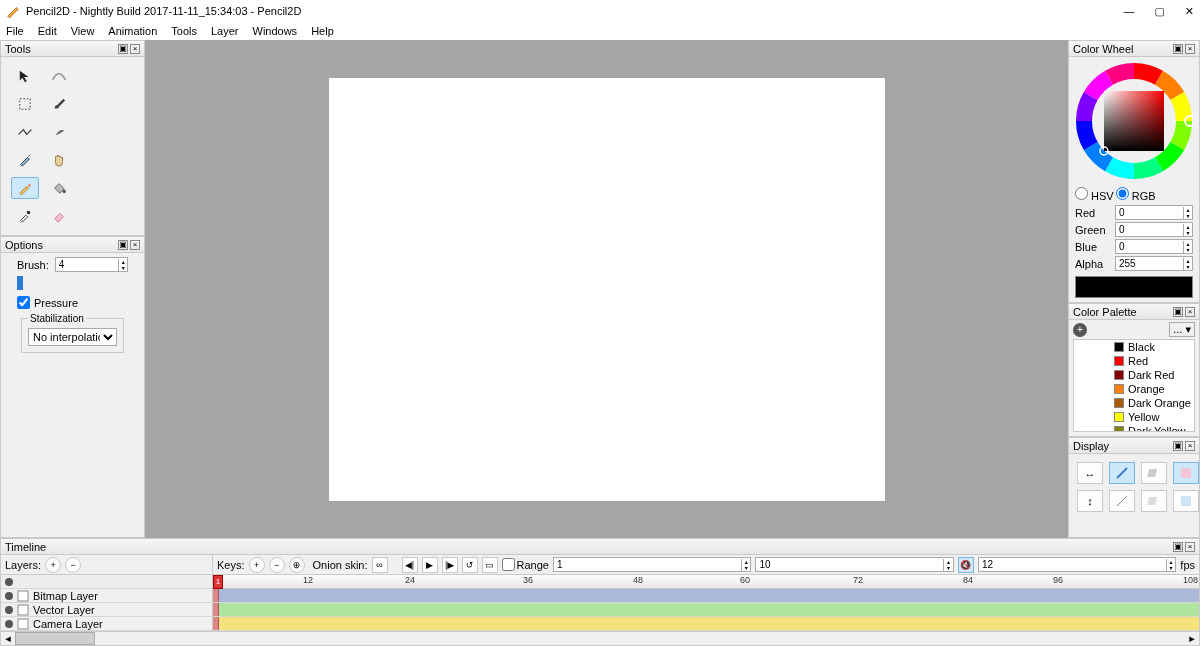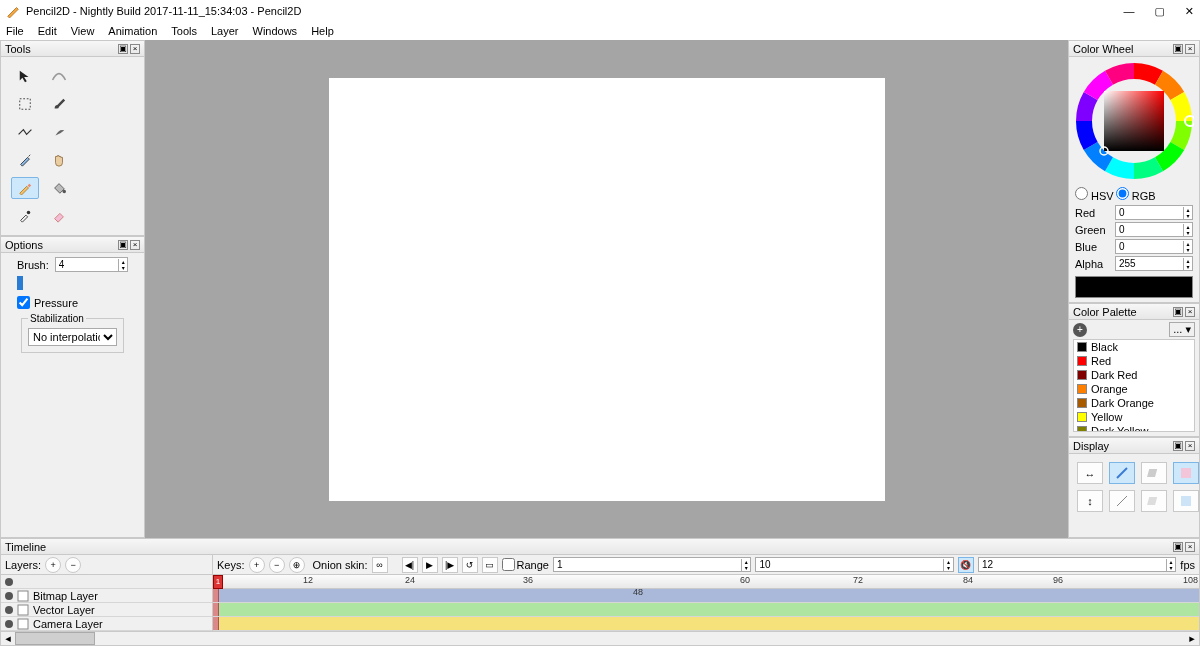--- a/index.html
+++ b/index.html
@@ -27,21 +27,21 @@
 .mode-row { display: flex; gap: 2px; padding: 2px 6px; }
 .slider-row { display: flex; align-items: center; padding: 1px 6px; gap: 4px; }
 .slider-row label { width: 36px; }
 .spin { flex: 1; height: 15px; border: 1px solid #aaa; background: #fff; display: flex; align-items: center; }
 .spin input { border: none; width: 100%; padding: 0 3px; font-size: 10px; outline: none; }
 .spin .spinners { width: 10px; display: flex; flex-direction: column; }
 .spin .spinners span { height: 6px; font-size: 6px; line-height: 6px; text-align: center; border-left: 1px solid #aaa; cursor: pointer; }
 .color-preview { margin: 4px 6px; height: 22px; background: #000; border: 1px solid #888; }
 .palette-toolbar { display: flex; align-items: center; padding: 2px 4px; }
 .palette-toolbar .spacer { flex: 1; }
-.palette-list { margin: 0 4px 4px 4px; border: 1px solid #c9c9c9; background: #fff; height: 93px; overflow-y: scroll; }
+.palette-list { margin: 0 4px 4px 4px; border: 1px solid #c9c9c9; background: #fff; height: 93px; overflow-y: scroll; padding-left: 37px; }
 .palette-item { display: flex; align-items: center; gap: 4px; padding: 1px 3px; cursor: pointer; }
 .palette-item .sw { width: 10px; height: 10px; border: 1px solid #888; }
 .display-grid { display: grid; grid-template-columns: repeat(4, 26px); gap: 6px; padding: 8px; }
 .disp-btn { width: 26px; height: 22px; border: 1px solid #c9c9c9; background: #fdfdfd; display: flex; align-items: center; justify-content: center; cursor: pointer; }
 .disp-btn.active { background: #cde7fb; border-color: #7bb6e6; }
 .timeline-panel { border-top: 1px solid #c9c9c9; }
 .timeline-body { display: flex; }
 .layer-col { width: 212px; border-right: 1px solid #c9c9c9; }
 .layer-toolbar { display: flex; align-items: center; gap: 4px; padding: 2px 4px; height: 20px; border-bottom: 1px solid #c9c9c9; }
 .layer-row { display: flex; align-items: center; gap: 4px; height: 14px; padding: 0 4px; border-bottom: 1px solid #d6d6d6; }
@@ -471,21 +471,21 @@
             </div>
           </div>
         <span>fps</span>
       </div>
       <div class="ruler">
         <div class="playhead">1</div>
         <div id="ruler-ticks">
             <span class="tick" style="left: 90px;">12</span>
             <span class="tick" style="left: 192px; text-align: center;">24</span>
             <span class="tick" style="left: 310px;">36</span>
-            <span class="tick" style="left: 420px; margin-top: 12px;">48</span>
+            <span class="tick" style="left: 420px;">48</span>
             <span class="tick" style="left: 527px;">60</span>
             <span class="tick" style="left: 640px;">72</span>
             <span class="tick" style="left: 750px;">84</span>
             <span class="tick" style="left: 840px;">96</span>
             <span class="tick" style="left: 970px;">108</span>
           </div>
       </div>
       <div id="track-rows">
           <div class="track-row" style="background: rgb(170, 185, 217);">
             <div style="width:6px;height:100%;background:#d88;border-right:1px solid #a55"></div>

